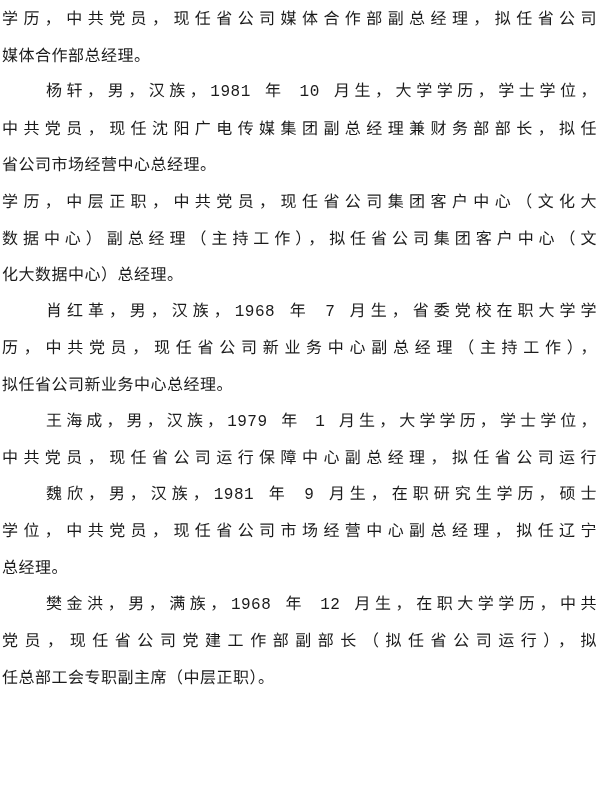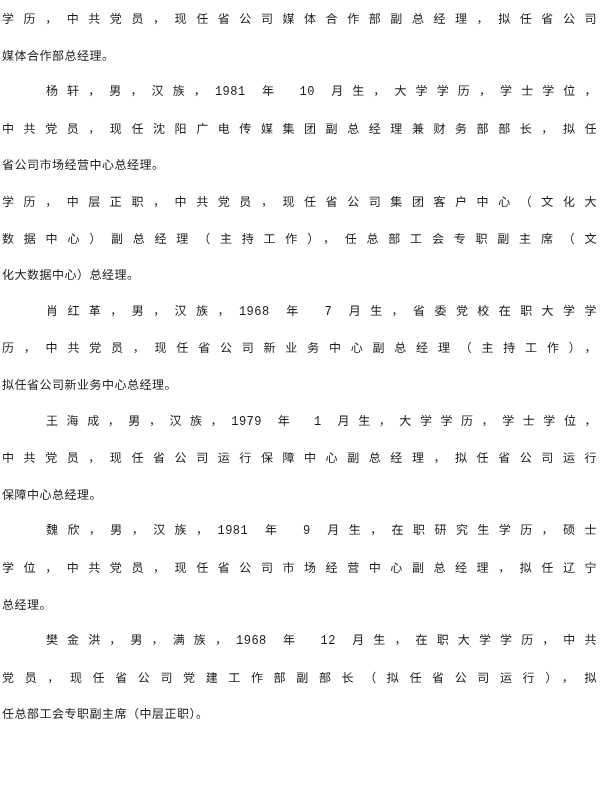--- a/index.html
+++ b/index.html
@@ -12,21 +12,21 @@
     height: 806px;
     overflow: hidden;
   }
   .page {
     box-sizing: border-box;
     width: 600px;
     height: 806px;
     padding: 1px 3px 0 2px;
     background: #ffffff;
     font-family: "Liberation Serif", "DejaVu Serif", serif;
-    font-size: 12px;
+    font-size: 16px;
     color: #1b1b1b;
   }
   .ln {
     height: 36.6px;
     line-height: 36.6px;
     text-align: justify;
     text-align-last: justify;
     letter-spacing: 0.5px;
   }
   
@@ -42,27 +42,26 @@
 </head>
 <body>
 
 <div class="page">
   <div class="ln">学历，中共党员，现任省公司媒体合作部副总经理，拟任省公司</div>
   <div class="ln end">媒体合作部总经理。</div>
   <div class="ln first">杨轩，男，汉族，1981 年 10 月生，大学学历，学士学位，</div>
   <div class="ln">中共党员，现任沈阳广电传媒集团副总经理兼财务部部长，拟任</div>
   <div class="ln end">省公司市场经营中心总经理。</div>
   <div class="ln">学历，中层正职，中共党员，现任省公司集团客户中心（文化大</div>
-  <div class="ln">数据中心）副总经理（主持工作），任总部工会专职副主席（文</div>
+  <div class="ln">数据中心）副总经理（主持工作），拟任省公司集团客户中心（文</div>
   <div class="ln end">化大数据中心）总经理。</div>
   <div class="ln first">肖红革，男，汉族，1968 年 7 月生，省委党校在职大学学</div>
   <div class="ln">历，中共党员，现任省公司新业务中心副总经理（主持工作），</div>
   <div class="ln end">拟任省公司新业务中心总经理。</div>
   <div class="ln first">王海成，男，汉族，1979 年 1 月生，大学学历，学士学位，</div>
   <div class="ln">中共党员，现任省公司运行保障中心副总经理，拟任省公司运行</div>
-  <div class="ln end">保障中心总经理。</div>
   <div class="ln first">魏欣，男，汉族，1981 年 9 月生，在职研究生学历，硕士</div>
   <div class="ln">学位，中共党员，现任省公司市场经营中心副总经理，拟任辽宁</div>
   <div class="ln end">总经理。</div>
   <div class="ln first">樊金洪，男，满族，1968 年 12 月生，在职大学学历，中共</div>
   <div class="ln">党员，现任省公司党建工作部副部长（拟任省公司运行），拟</div>
   <div class="ln end">任总部工会专职副主席（中层正职）。</div>
 </div>
 
 </body></html>

